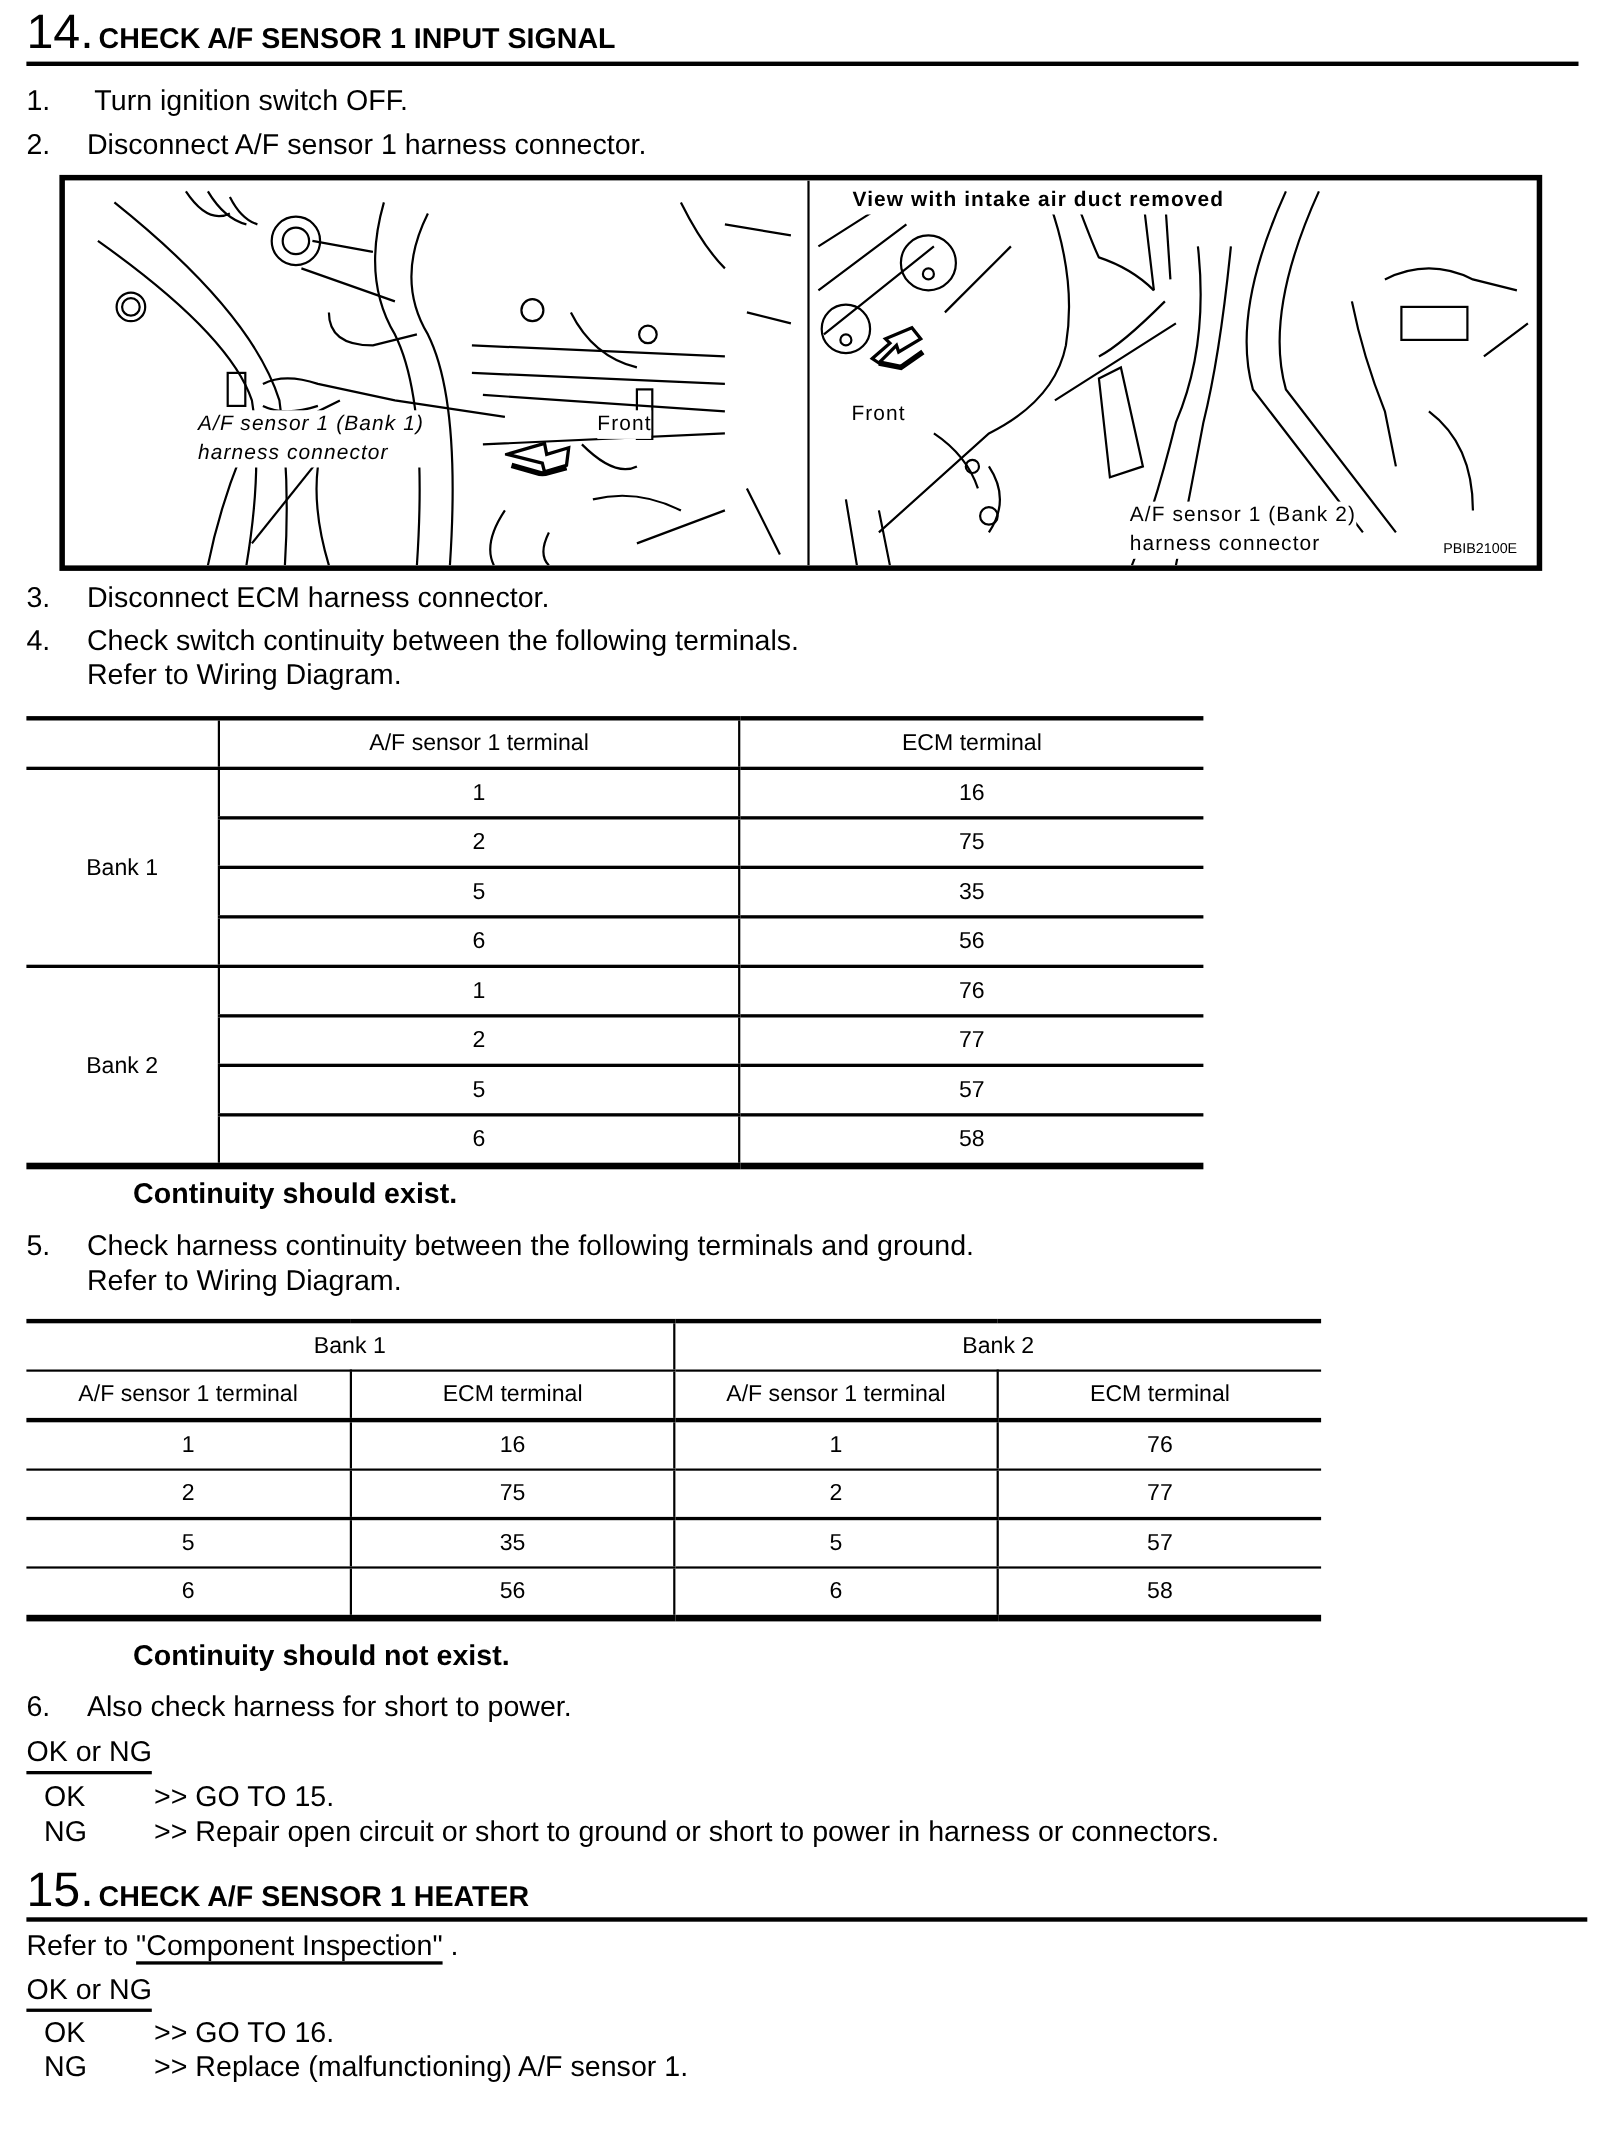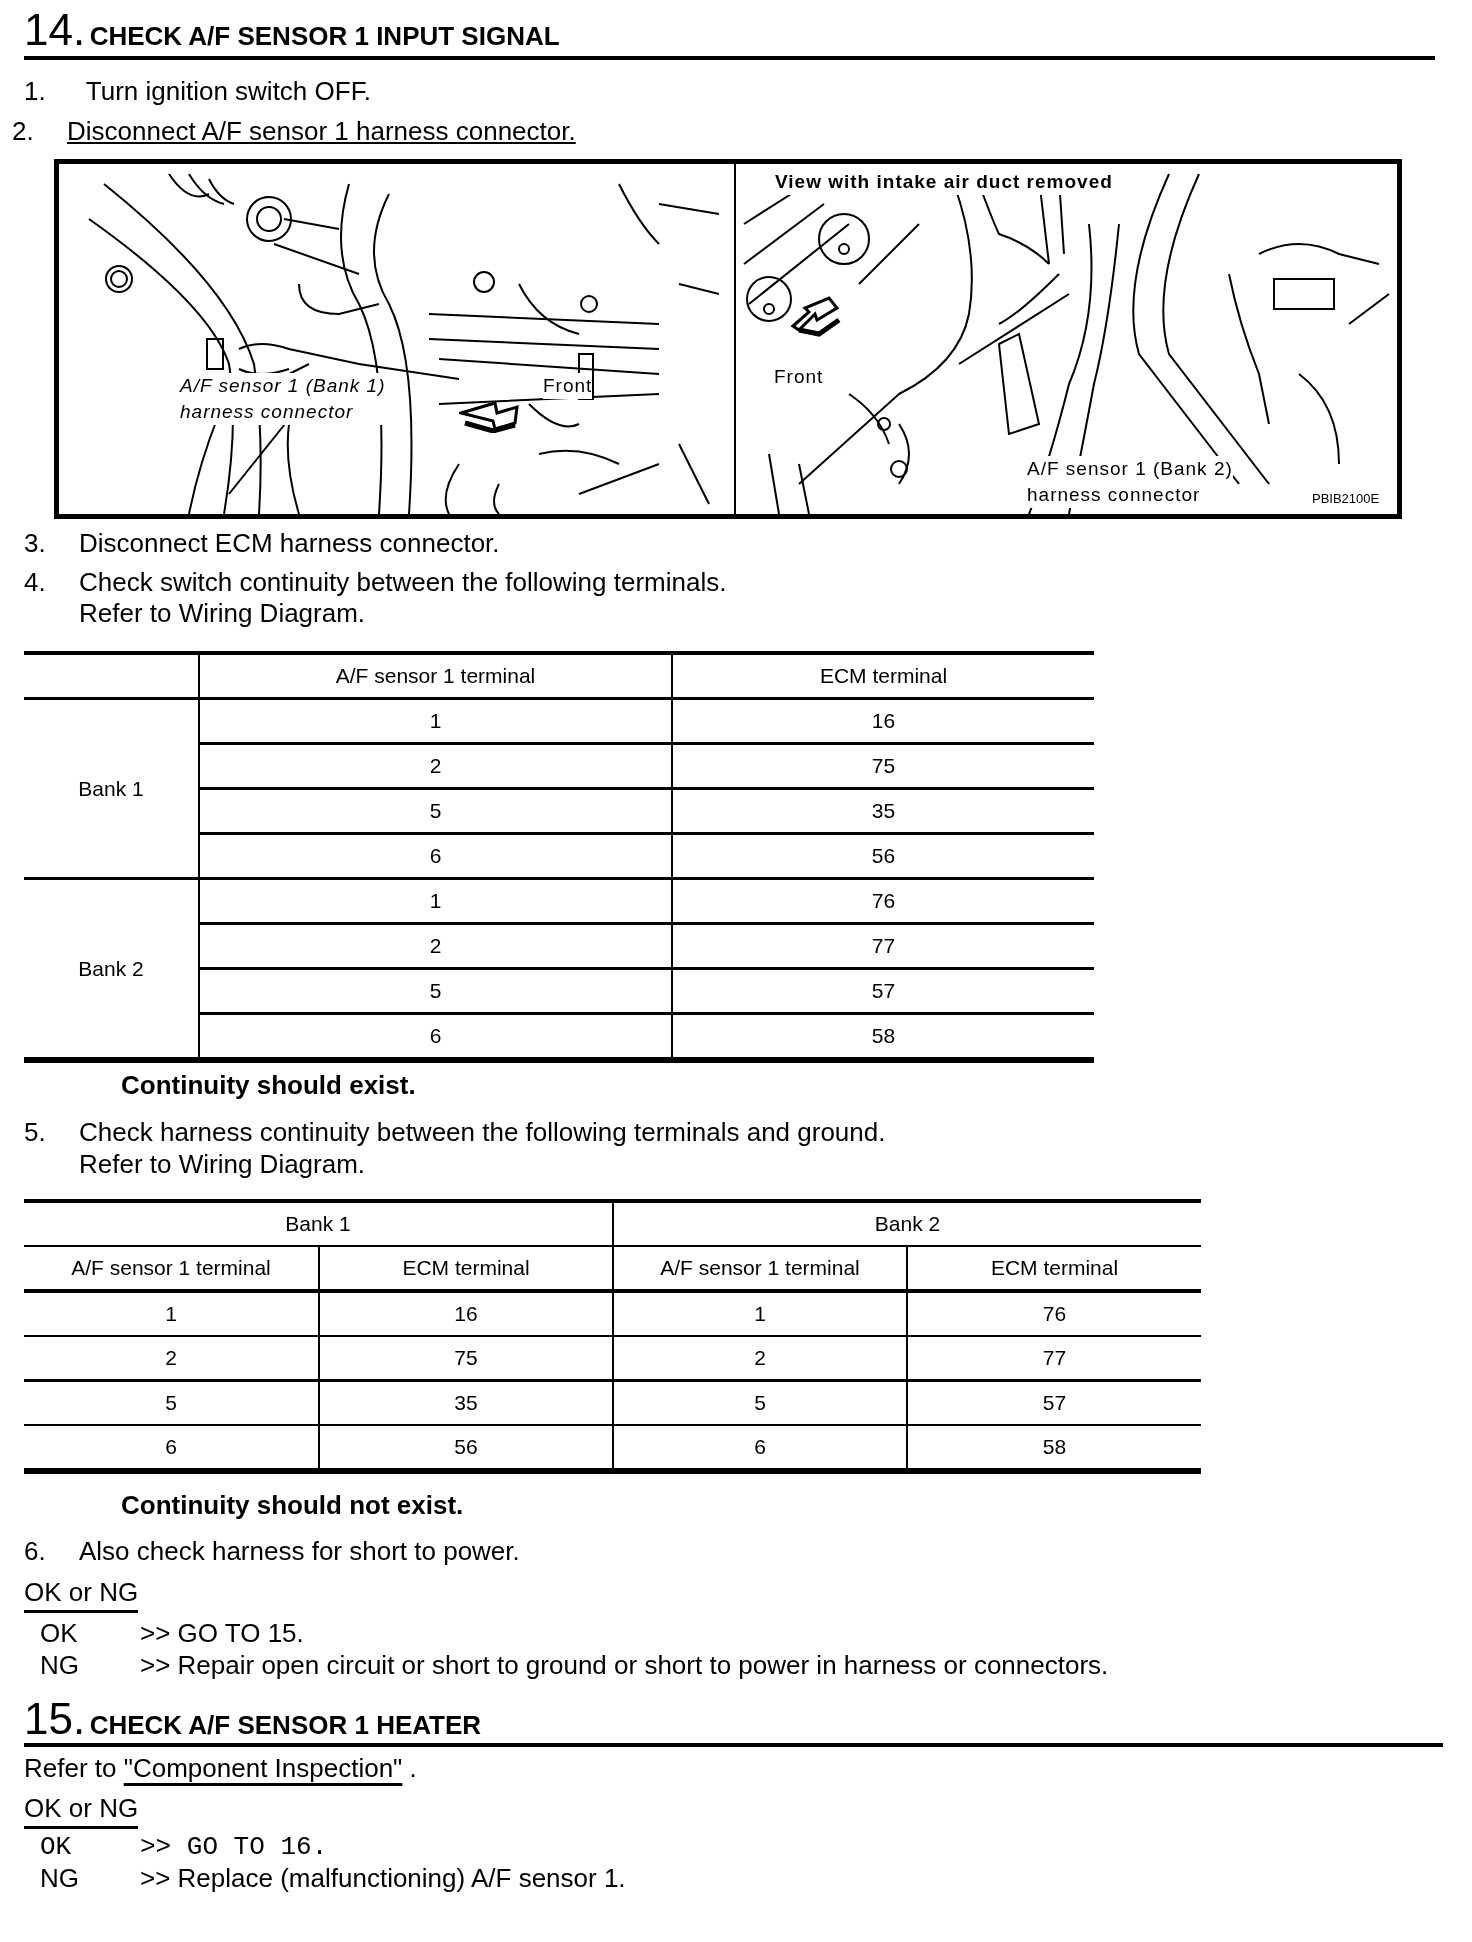--- a/index.html
+++ b/index.html
@@ -44,21 +44,21 @@
 
 <div class="abs" style="left:24px; top:8px;">
   <span class="sec-num">14.</span>
   <span class="sec-title">CHECK A/F SENSOR 1 INPUT SIGNAL</span>
 </div>
 <div class="rule" style="left:24px; top:56px; width:1411px; height:4px;"></div>
 
 <div class="abs step" style="left:24px; top:78px;">
   <span class="n">1.</span><span> Turn ignition switch OFF.</span>
 </div>
-<div class="abs step" style="left:12px; top:118px;text-decoration:underline;">
+<div class="abs step" style="left:24px; top:118px;">
   <span class="n">2.</span><span>Disconnect A/F sensor 1 harness connector.</span>
 </div>
 
 <div class="fig" style="left:54px; top:159px; width:1348px; height:360px;">
 
   <svg width="670" height="350" style="left:0; top:0;" viewBox="0 0 670 350" fill="none" stroke="#000" stroke-width="2">
     <path d="M30 55 Q150 140 170 200 Q180 260 165 350"></path>
     <path d="M45 20 Q170 120 195 200 Q205 270 200 350"></path>
     <circle cx="60" cy="115" r="13"></circle>
       <circle cx="60" cy="115" r="8"></circle>
@@ -263,18 +263,18 @@
   <span class="sec-num">15.</span>
   <span class="sec-title">CHECK A/F SENSOR 1 HEATER</span>
 </div>
 <div class="rule" style="left:24px; top:1743px; width:1419px; height:4px;"></div>
 
 <div class="abs okng" style="left:24px; top:1753px;">
   <span>Refer to </span><span class="link">"Component Inspection"</span><span> .</span>
 </div>
 
 <div class="abs okng-head" style="left:24px; top:1793px;">OK or NG</div>
-<div class="abs res" style="left:24px; top:1831px;font-family:Liberation Mono, monospace;">
+<div class="abs res" style="left:24px; top:1831px;">
   <span class="k">OK</span><span>&gt;&gt; GO TO 16.</span>
 </div>
 <div class="abs res" style="left:24px; top:1862px;">
   <span class="k">NG</span><span>&gt;&gt; Replace (malfunctioning) A/F sensor 1.</span>
 </div>
 
 </body></html>

